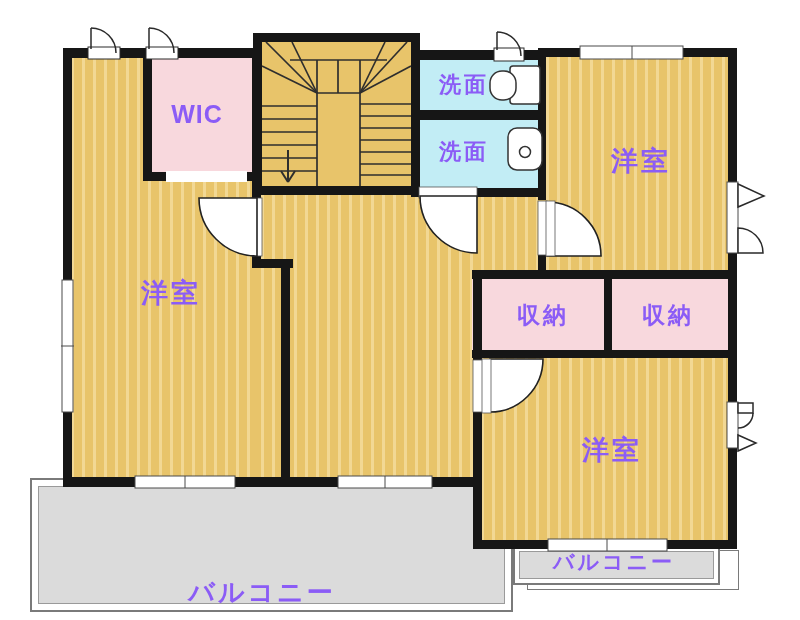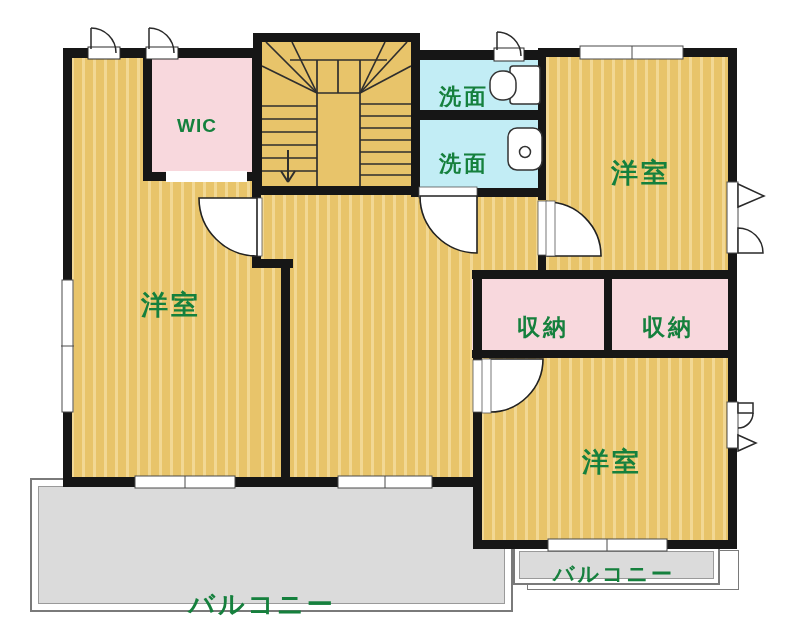--- a/index.html
+++ b/index.html
@@ -6,22 +6,22 @@
   #plan{position:relative;width:800px;height:620px;background:#ffffff;overflow:hidden;
         font-family:"Liberation Sans","DejaVu Sans",sans-serif;}
   .floor{position:absolute;}
   .striped{background:repeating-linear-gradient(90deg,#e8c46a 0px,#e8c46a 8px,#f2d894 8px,#f2d894 11px);}
   .plainyellow{background:#e8c46a;}
   .pink{background:#f8d8dd;}
   .blue{background:#c2edf5;}
   .wall{position:absolute;background:#161616;}
   .balc-outer{position:absolute;background:#ffffff;border:2px solid #7a7a7a;box-sizing:border-box;}
   .balc-inner{position:absolute;background:#dbdbdb;border:1px solid #9a9a9a;box-sizing:border-box;}
-  .lbl{position:absolute;color:#15803d;font-weight:bold;white-space:nowrap;
-       transform:translate(-50%,-50%);letter-spacing:3px;margin-top:12px;}
+  .lbl{position:absolute;color:#8b5cf6;font-weight:bold;white-space:nowrap;
+       transform:translate(-50%,-50%);letter-spacing:3px;}
   .lbl.nospace{letter-spacing:1px;}
   svg#overlay{position:absolute;left:0;top:0;z-index:30;pointer-events:none;}
   .floor,.wall{z-index:auto;}
   .z1{z-index:10;} .z2{z-index:20;} .z4{z-index:40;}
 </style>
 </head>
 <body>
 
 <div id="plan">
 
@@ -164,21 +164,21 @@
     </g>
 
     <g stroke="#333" stroke-width="1.5" fill="#ffffff">
       <rect x="510" y="66" width="30" height="38" rx="3"></rect>
       <rect x="490" y="71" width="26" height="29" rx="12"></rect>
       <rect x="508" y="128" width="34" height="42" rx="9"></rect>
       <circle cx="525" cy="152" r="5.5"></circle>
     </g>
   </svg>
 
-  <div class="lbl nospace z4" style="left:197px;top:114px;font-size:19px;">WIC</div>
+  <div class="lbl nospace z4" style="left:197px;top:114px;font-size:25px;">WIC</div>
   <div class="lbl z4" style="left:464px;top:85px;font-size:22px;">洗面</div>
   <div class="lbl z4" style="left:464px;top:152px;font-size:22px;">洗面</div>
   <div class="lbl z4" style="left:171px;top:293px;font-size:27px;">洋室</div>
   <div class="lbl z4" style="left:641px;top:161px;font-size:27px;">洋室</div>
   <div class="lbl z4" style="left:612px;top:450px;font-size:27px;">洋室</div>
   <div class="lbl z4" style="left:543px;top:315px;font-size:23px;">収納</div>
   <div class="lbl z4" style="left:668px;top:315px;font-size:23px;">収納</div>
   <div class="lbl z4" style="left:262px;top:592px;font-size:26px;">バルコニー</div>
   <div class="lbl z4" style="left:614px;top:562px;font-size:21px;">バルコニー</div>
 

